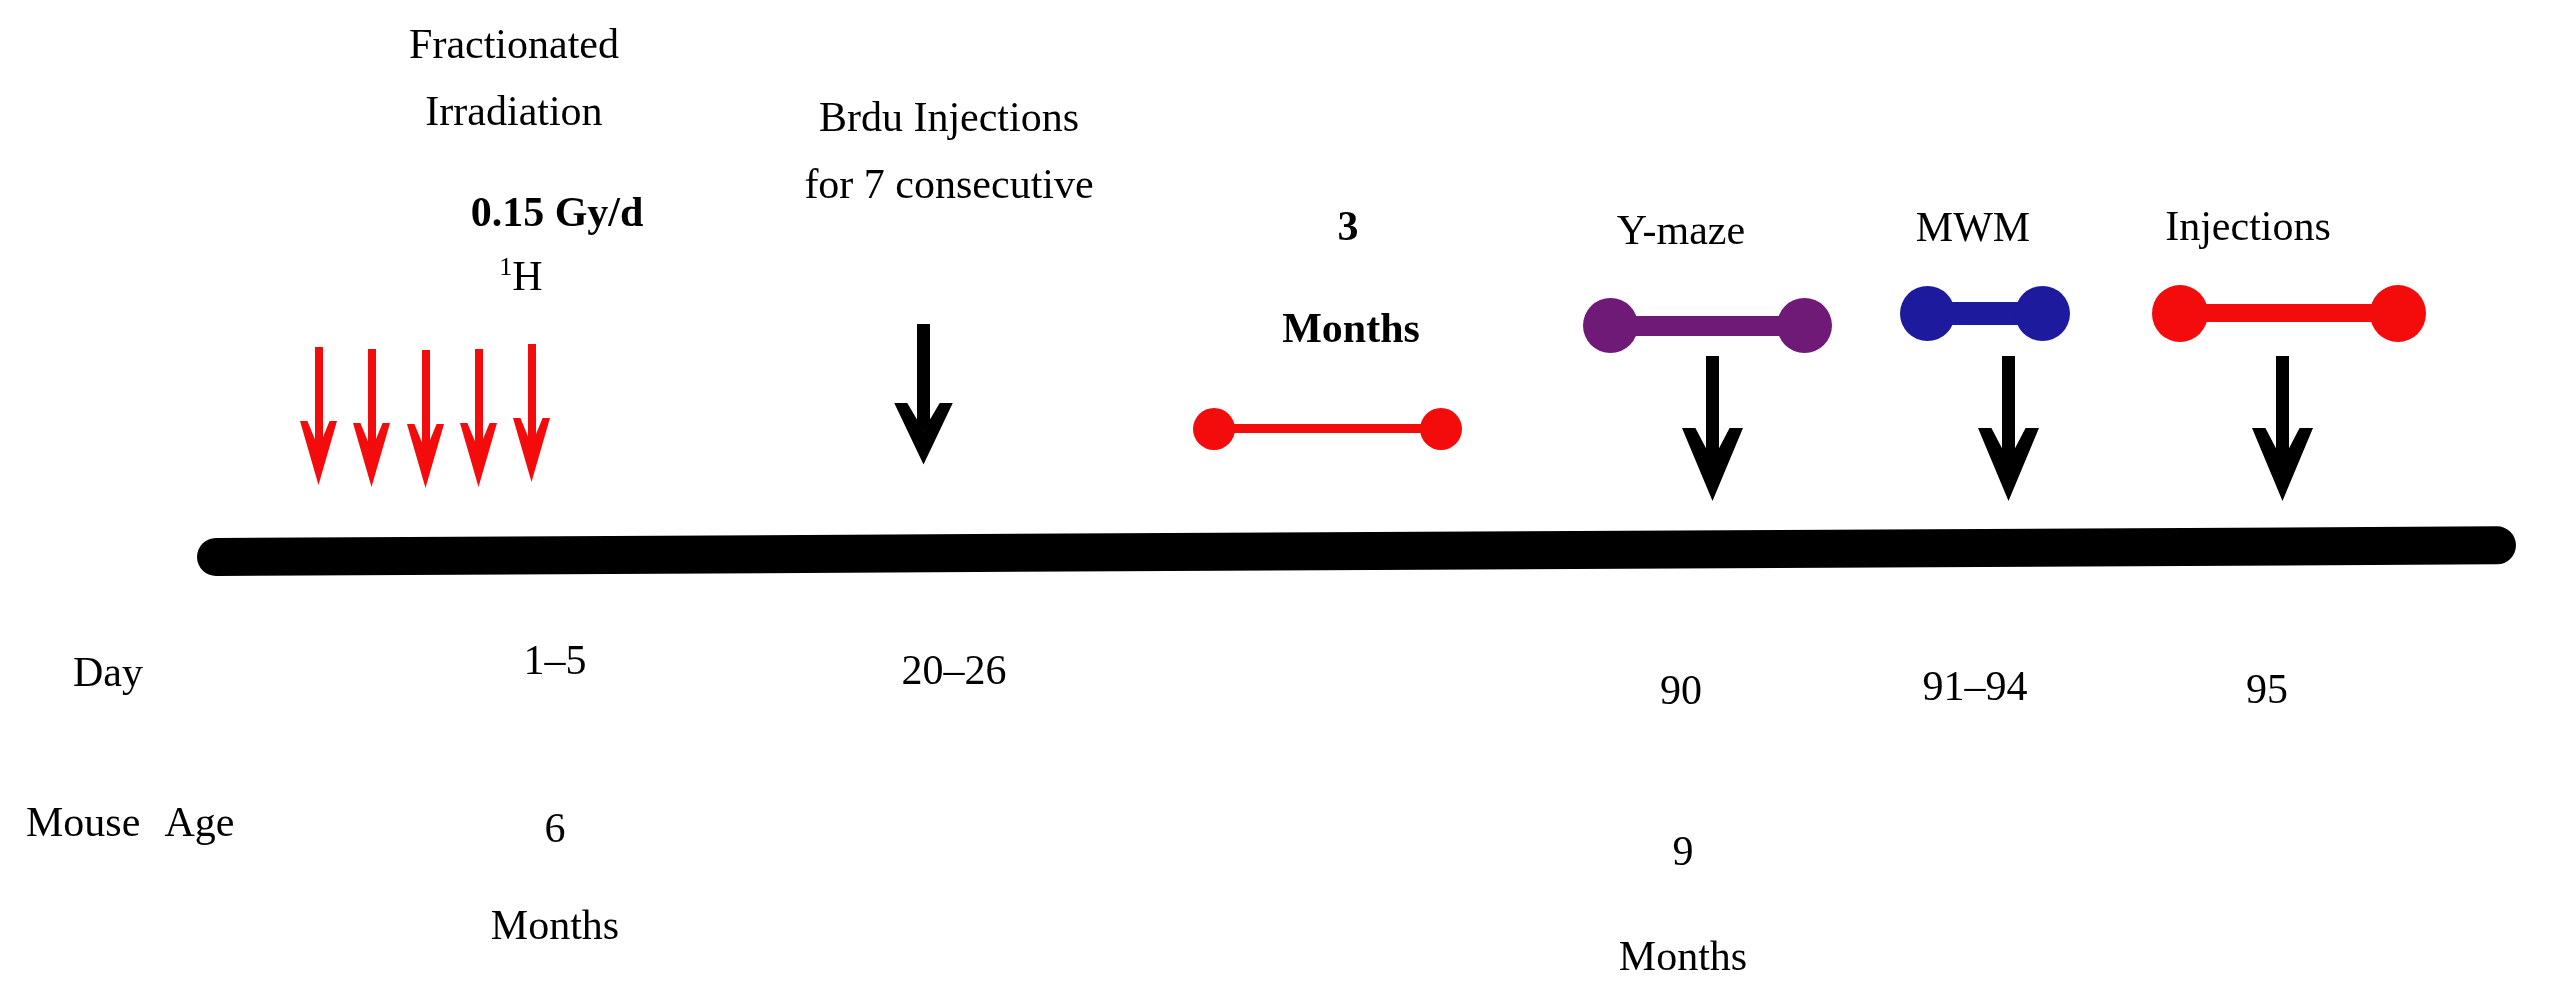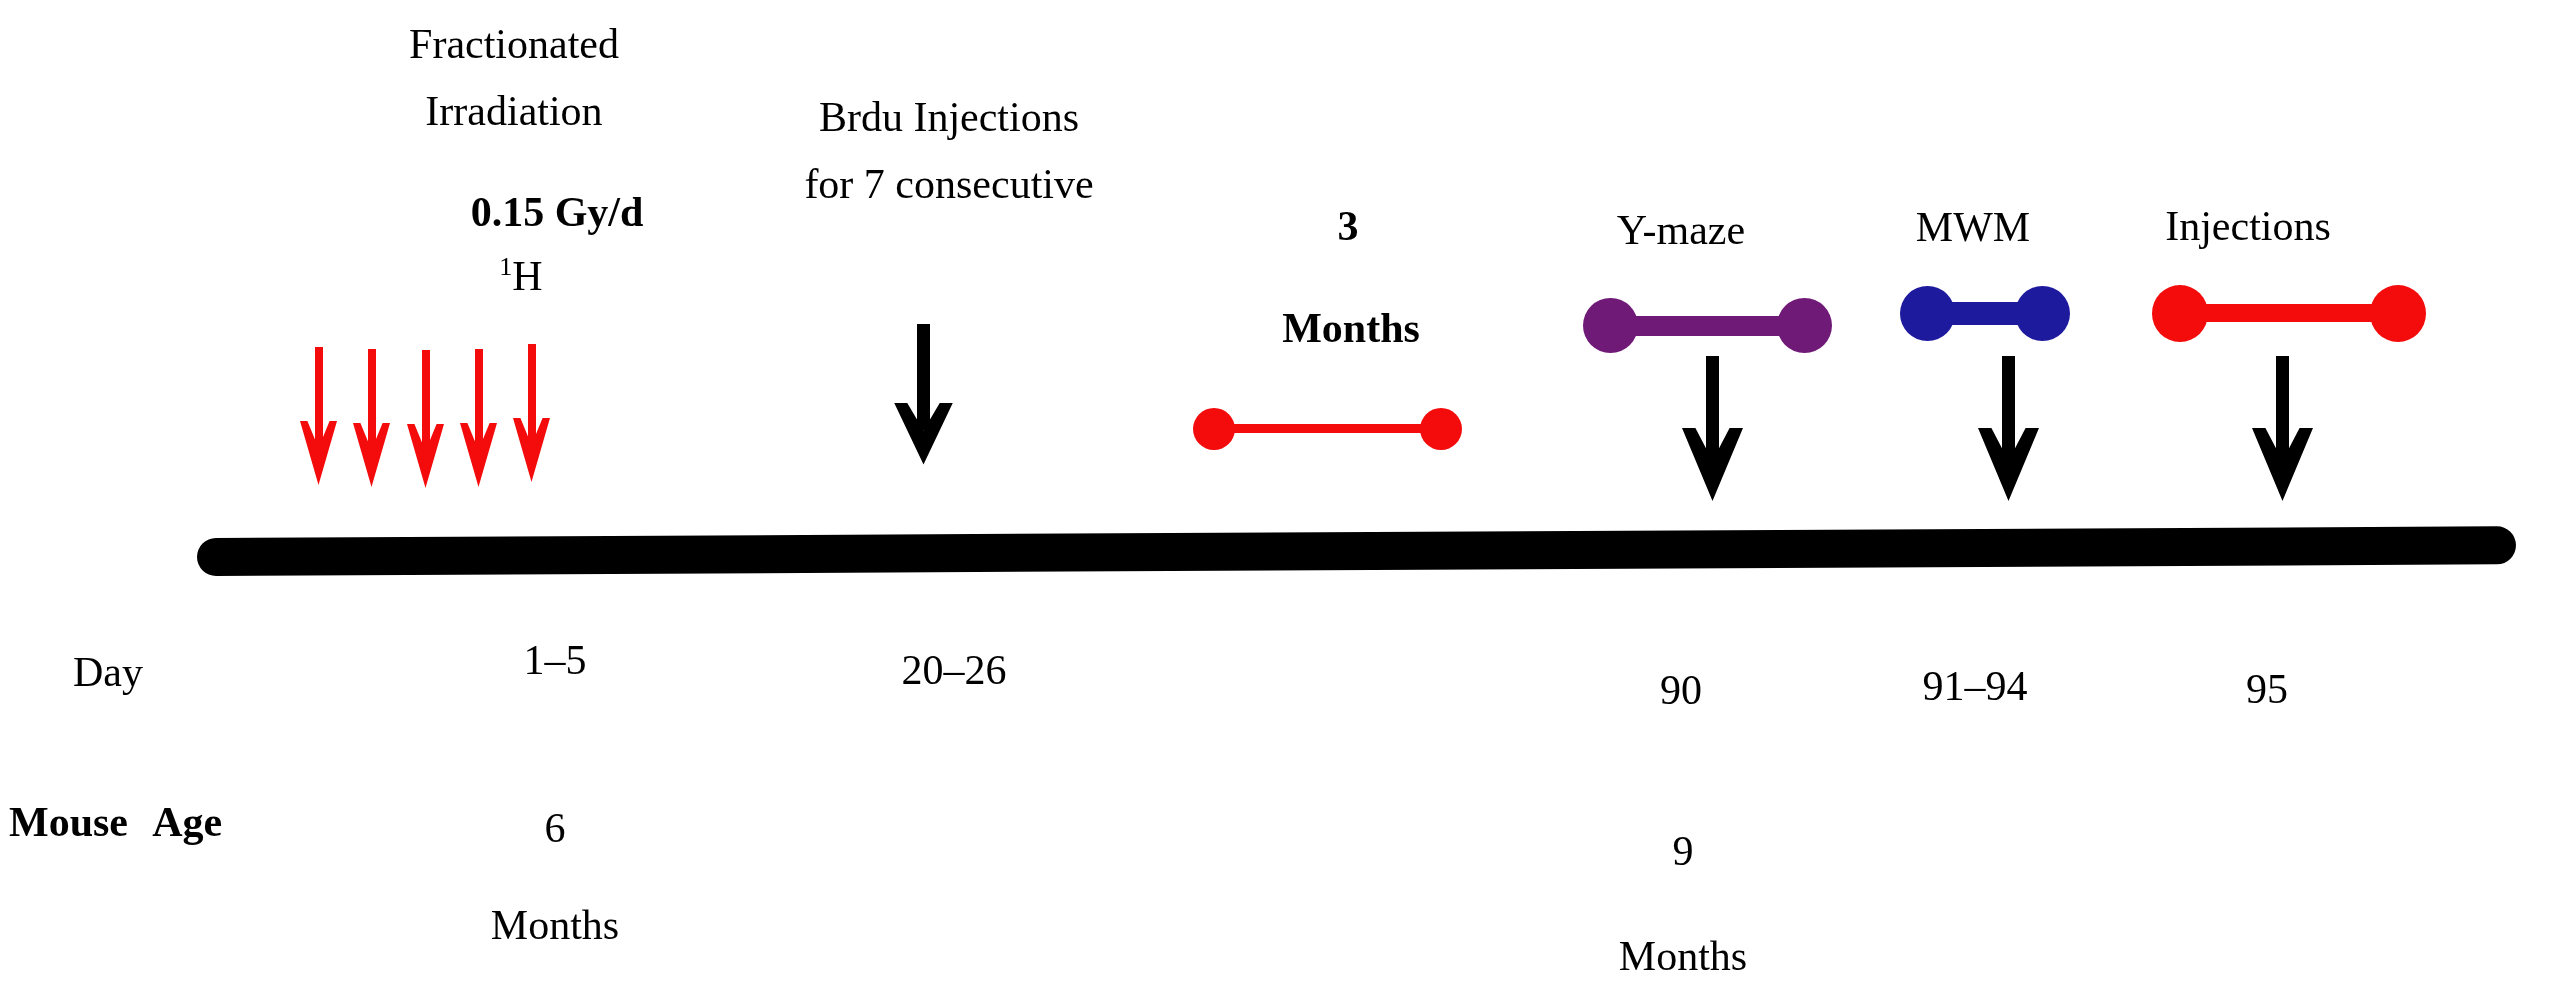--- a/index.html
+++ b/index.html
@@ -167,21 +167,21 @@
   <div>
     <div class="t left" style="left:73px;top:639px;">Day</div>
     <div class="t" style="left:555px;top:627px;">1–5</div>
     <div class="t" style="left:954px;top:637px;">20–26</div>
     <div class="t" style="left:1681px;top:657px;">90</div>
     <div class="t" style="left:1975px;top:653px;">91–94</div>
     <div class="t" style="left:2267px;top:656px;">95</div>
   </div>
 
   <div>
-    <div class="t left" style="left:9px;top:789px;word-spacing:16px;font-weight:bold;">Mouse Age</div>
+    <div class="t left" style="left:26px;top:789px;word-spacing:16px;">Mouse Age</div>
     <div class="t" style="left:555px;top:795px;">6</div>
     <div class="t" style="left:555px;top:892px;">Months</div>
     <div class="t" style="left:1683px;top:818px;">9</div>
     <div class="t" style="left:1683px;top:923px;">Months</div>
   </div>
 
 </div>
 
 
 </body></html>

